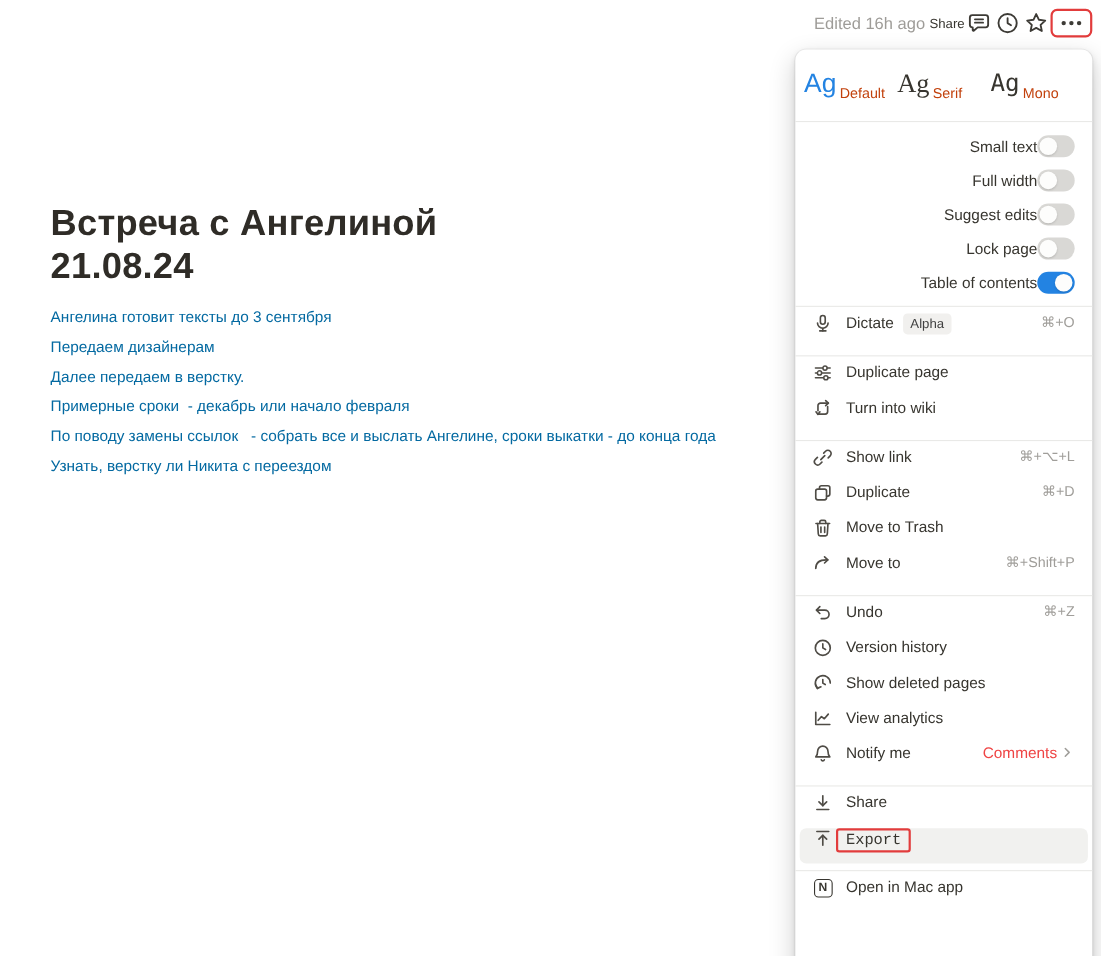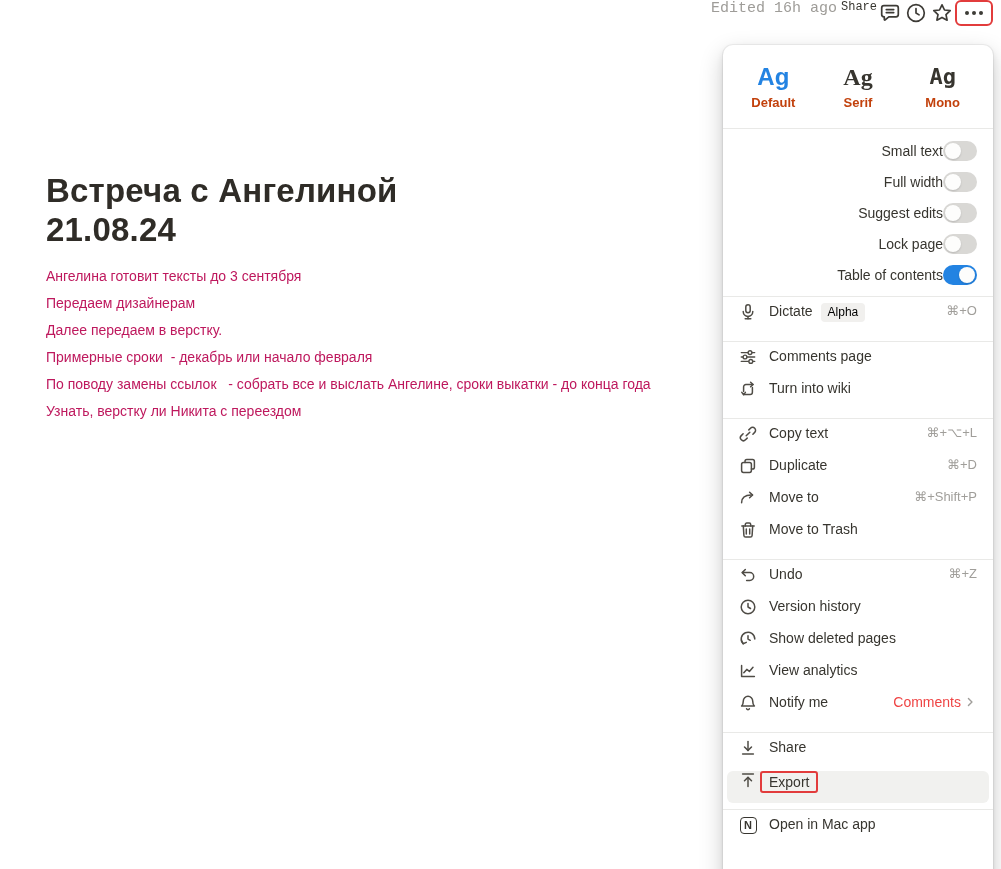--- a/index.html
+++ b/index.html
@@ -6,80 +6,80 @@
   html, body { margin:0; padding:0; }
   body {
     width:1001px; height:869px; position:relative; overflow:hidden;
     background:#ffffff; font-family:"Liberation Sans", sans-serif;
     color:#37352f; -webkit-font-smoothing:antialiased;
   }
 
   
   .topbar {
     position:absolute; top:0; right:0; height:42px;
-    display:flex; align-items:flex-start; padding-right:8px;font-family:Liberation Mono, monospace;
+    display:flex; align-items:center; padding-right:8px;
   }
   .topbar .edited { color:#9e9c98; font-size:15px; margin-right:4px; }
   .topbar .share { color:#37352f; font-size:12px; font-weight:500; cursor:pointer; }
   .tb-icon { width:26px; height:26px; display:grid; place-items:center; color:#3d3b36; cursor:pointer; }
   .tb-icon svg { display:block; }
   .more-annot {
     border:2px solid #e23c3c; border-radius:6px; padding:3px 5px;
     display:grid; place-items:center; cursor:pointer; color:#3d3b36;
   }
 
   
-  .content { position:absolute; left:46px; top:171px; width:648px; }
+  .content { position:absolute; left:46px; top:183px; width:648px; }
   .page-title {
     font-size:33px; line-height:39px; font-weight:700; color:#2f2c27;
     width:440px; margin:0 0 17px 0; letter-spacing:.2px;
   }
   .para {
-    font-size:14px; line-height:20px; color:#be185d; margin:0 0 7px 0;
+    font-size:14px; line-height:20px; color:#0369a1; margin:0 0 7px 0;
     white-space:pre-wrap;
   }
 
   
   .menu {
     position:absolute; left:723px; top:45px; width:270px; min-height:850px;
     background:#ffffff; border-radius:10px;
     box-shadow:0 0 0 1px rgba(15,15,15,0.05), 0 3px 6px rgba(15,15,15,0.1), 0 9px 24px rgba(15,15,15,0.2);
     font-size:14px;
   }
   .m-sec { padding:6px 4px; }
   .m-div { height:1px; background:#e9e9e7; }
 
   
   .fonts { display:flex; padding:13px 8px 14px; }
-  .font-opt { flex:1; display:flex; flex-direction:column; align-items:center; gap:3px; cursor:pointer; border-radius:6px; padding:4px 0;font-weight:bold; }
+  .font-opt { flex:1; display:flex; flex-direction:row; align-items:flex-end; gap:3px; cursor:pointer; border-radius:6px; padding:4px 0; }
   .font-ag { font-size:24px; line-height:30px; color:#37352f; }
   .font-opt.sel .font-ag { color:#2383e2; }
   .font-opt.serif .font-ag { font-family:"Liberation Serif", serif; }
   .font-opt.mono .font-ag { font-family:"DejaVu Sans Mono", monospace; font-size:22px; }
   .font-label { font-size:13px; color:#c2410c; }
 
   
   .t-row { height:31px; display:flex; align-items:center; justify-content:flex-end; padding:0 12px; border-radius:6px; cursor:pointer; }
   .t-label { color:#37352f; }
   .toggle { width:34px; height:20px; border-radius:22px; background:#d9d8d5; position:relative; flex:none; transition:none; }
   .toggle::after { content:""; position:absolute; top:2px; left:2px; width:16px; height:16px; border-radius:50%; background:#fdfdfc; box-shadow:0 1px 2px rgba(0,0,0,.15); }
   .toggle.on { background:#2383e2; }
   .toggle.on::after { left:auto; right:2px; }
 
   
   .m-row { height:32px; display:flex; align-items:flex-start; padding:0 12px; border-radius:6px; cursor:pointer; }
-  .m-row.hover { background:#f1f1ef; }
+  .m-row.hover { background:#f1f1ef;font-family:Liberation Mono, monospace; }
   .m-ic { width:18px; height:18px; margin-right:12px; flex:none; display:grid; place-items:center; color:#4f4c46; }
   .m-ic svg { display:block; }
   .m-label { color:#37352f; white-space:nowrap; }
   .m-spacer { flex:1; }
   .m-shortcut { color:#a09e9a; font-size:13px; white-space:nowrap; }
   .m-value { color:#ef4444; font-size:14px; display:flex; align-items:center; gap:2px; }
   .badge {
-    margin-left:8px; background:#f1f0ee; color:#000000; font-size:12px;
+    margin-left:8px; background:#f1f0ee; color:#404040; font-size:12px;
     padding:2px 7px; border-radius:4px; line-height:15px;
   }
   .red-note {
     border:2px solid #e23c3c; border-radius:3px; padding:1px 7px; margin-left:-9px;
   }
   .notion-logo {
     width:17px; height:17px; border:1.6px solid #37352f; border-radius:4px;
     display:grid; place-items:center; font-size:11px; font-weight:700; color:#37352f;
   }
 </style>
@@ -196,21 +196,21 @@
       <span class="m-ic">
         <svg width="18" height="18" viewBox="0 0 18 18" fill="none" stroke="currentColor" stroke-width="1.4" stroke-linecap="round">
           <path d="M2.3 4.6h13.4"></path>
             <path d="M2.3 9h13.4"></path>
             <path d="M2.3 13.4h13.4"></path>
           <circle cx="11" cy="4.6" r="1.9" fill="#fff"></circle>
             <circle cx="6" cy="9" r="1.9" fill="#fff"></circle>
             <circle cx="11.8" cy="13.4" r="1.9" fill="#fff"></circle>
         </svg>
       </span>
-      <span class="m-label">Comments page</span>
+      <span class="m-label">Duplicate page</span>
     </div>
     <div class="m-row">
       <span class="m-ic">
         <svg width="18" height="18" viewBox="0 0 18 18" fill="none" stroke="currentColor" stroke-width="1.5" stroke-linecap="round" stroke-linejoin="round">
           <path d="M4.6 11.5V6.8A2.3 2.3 0 0 1 6.9 4.5h7"></path>
           <path d="M11.6 2.2l2.5 2.3-2.5 2.3"></path>
           <path d="M13.4 7.5v4.7a2.3 2.3 0 0 1-2.3 2.3H4.6"></path>
           <path d="M2.8 12.4l1.8 2.3 1.8-2.3"></path>
         </svg>
       </span>
@@ -222,57 +222,57 @@
 
   <div class="m-sec">
     <div class="m-row">
       <span class="m-ic">
         <svg width="18" height="18" viewBox="0 0 18 18" fill="none" stroke="currentColor" stroke-width="1.5" stroke-linecap="round" stroke-linejoin="round">
           <path d="M7.2 10.8l3.6-3.6"></path>
           <path d="M8.2 13.1l-1.7 1.7a2.95 2.95 0 0 1-4.2-4.2l1.8-1.8"></path>
           <path d="M9.8 4.9l1.7-1.7a2.95 2.95 0 0 1 4.2 4.2l-1.8 1.8"></path>
         </svg>
       </span>
-      <span class="m-label">Copy text</span>
+      <span class="m-label">Show link</span>
       <span class="m-spacer"></span>
       <span class="m-shortcut">⌘+⌥+L</span>
     </div>
     <div class="m-row">
       <span class="m-ic">
         <svg width="18" height="18" viewBox="0 0 18 18" fill="none" stroke="currentColor" stroke-width="1.5" stroke-linecap="round" stroke-linejoin="round">
           <rect x="2.6" y="5.6" width="9.8" height="9.8" rx="1.8"></rect>
           <path d="M6 5.6V4.4a1.8 1.8 0 0 1 1.8-1.8h5.8a1.8 1.8 0 0 1 1.8 1.8v5.8a1.8 1.8 0 0 1-1.8 1.8h-1.2"></path>
         </svg>
       </span>
       <span class="m-label">Duplicate</span>
       <span class="m-spacer"></span>
       <span class="m-shortcut">⌘+D</span>
-    </div>
-    <div class="m-row">
-      <span class="m-ic">
-        <svg width="18" height="18" viewBox="0 0 18 18" fill="none" stroke="currentColor" stroke-width="1.5" stroke-linecap="round" stroke-linejoin="round">
-          <path d="M2.6 13.8c0-5.4 3.8-7.8 9.6-7.8h1.2"></path>
-          <path d="M10.6 3.2L13.6 6l-3 2.8"></path>
-        </svg>
-      </span>
-      <span class="m-label">Move to</span>
-      <span class="m-spacer"></span>
-      <span class="m-shortcut">⌘+Shift+P</span>
     </div>
     <div class="m-row">
       <span class="m-ic">
         <svg width="18" height="18" viewBox="0 0 18 18" fill="none" stroke="currentColor" stroke-width="1.5" stroke-linecap="round" stroke-linejoin="round">
           <path d="M2.8 4.9h12.4"></path>
           <path d="M6.3 4.9V3.5A1.4 1.4 0 0 1 7.7 2.1h2.6a1.4 1.4 0 0 1 1.4 1.4v1.4"></path>
           <path d="M4.3 4.9l.6 9.6a1.7 1.7 0 0 0 1.7 1.6h4.8a1.7 1.7 0 0 0 1.7-1.6l.6-9.6"></path>
           <path d="M7.3 8.1v5"></path>
             <path d="M10.7 8.1v5"></path>
         </svg>
       </span>
       <span class="m-label">Move to Trash</span>
+    </div>
+    <div class="m-row">
+      <span class="m-ic">
+        <svg width="18" height="18" viewBox="0 0 18 18" fill="none" stroke="currentColor" stroke-width="1.5" stroke-linecap="round" stroke-linejoin="round">
+          <path d="M2.6 13.8c0-5.4 3.8-7.8 9.6-7.8h1.2"></path>
+          <path d="M10.6 3.2L13.6 6l-3 2.8"></path>
+        </svg>
+      </span>
+      <span class="m-label">Move to</span>
+      <span class="m-spacer"></span>
+      <span class="m-shortcut">⌘+Shift+P</span>
     </div>
   </div>
 
   <div class="m-div"></div>
 
   <div class="m-sec">
     <div class="m-row">
       <span class="m-ic">
         <svg width="18" height="18" viewBox="0 0 18 18" fill="none" stroke="currentColor" stroke-width="1.5" stroke-linecap="round" stroke-linejoin="round">
           <path d="M3.4 6.6h7.4a3.9 3.9 0 0 1 0 7.8H7.6"></path>

